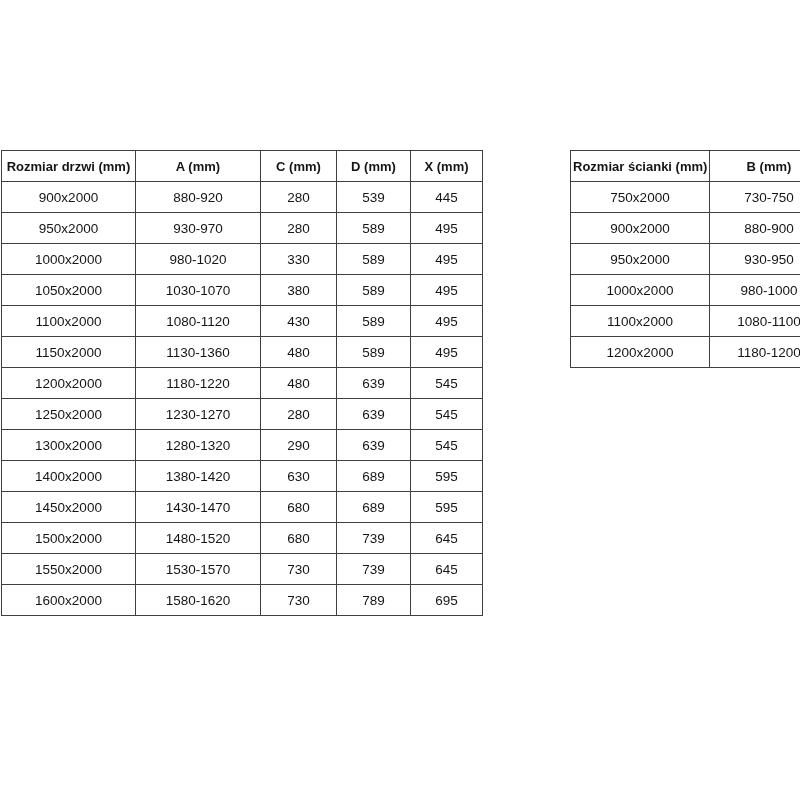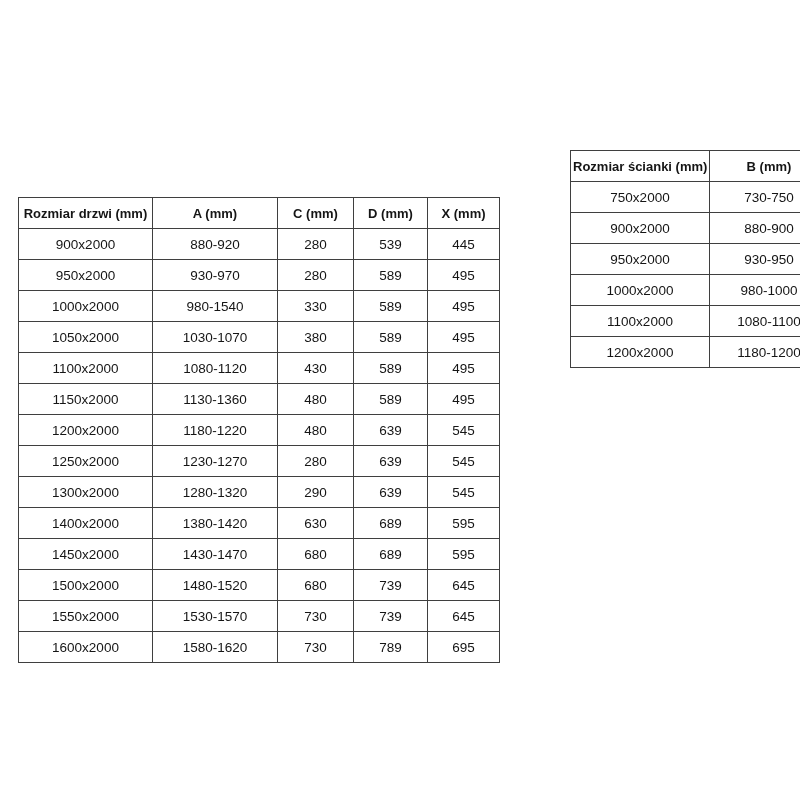--- a/index.html
+++ b/index.html
@@ -34,24 +34,23 @@
     font-size: 13px;
     font-weight: bold;
     height: 30px;
   }
   table.dim-table td {
     font-size: 13.5px;
     font-weight: normal;
     height: 30px;
   }
   #door-table {
-    left: 18px;
+    left: 1px;
     top: 150px;
     width: 481px;
-    margin-top: 47px;
   }
   #wall-table {
     left: 538px;
     top: 150px;
     width: 258px;
     margin-left: 32px;
   }
 </style>
 </head>
 <body>
@@ -83,21 +82,21 @@
       </tr>
       <tr>
         <td>950x2000</td>
         <td>930-970</td>
         <td>280</td>
         <td>589</td>
         <td>495</td>
       </tr>
       <tr>
         <td>1000x2000</td>
-        <td>980-1540</td>
+        <td>980-1020</td>
         <td>330</td>
         <td>589</td>
         <td>495</td>
       </tr>
       <tr>
         <td>1050x2000</td>
         <td>1030-1070</td>
         <td>380</td>
         <td>589</td>
         <td>495</td>

